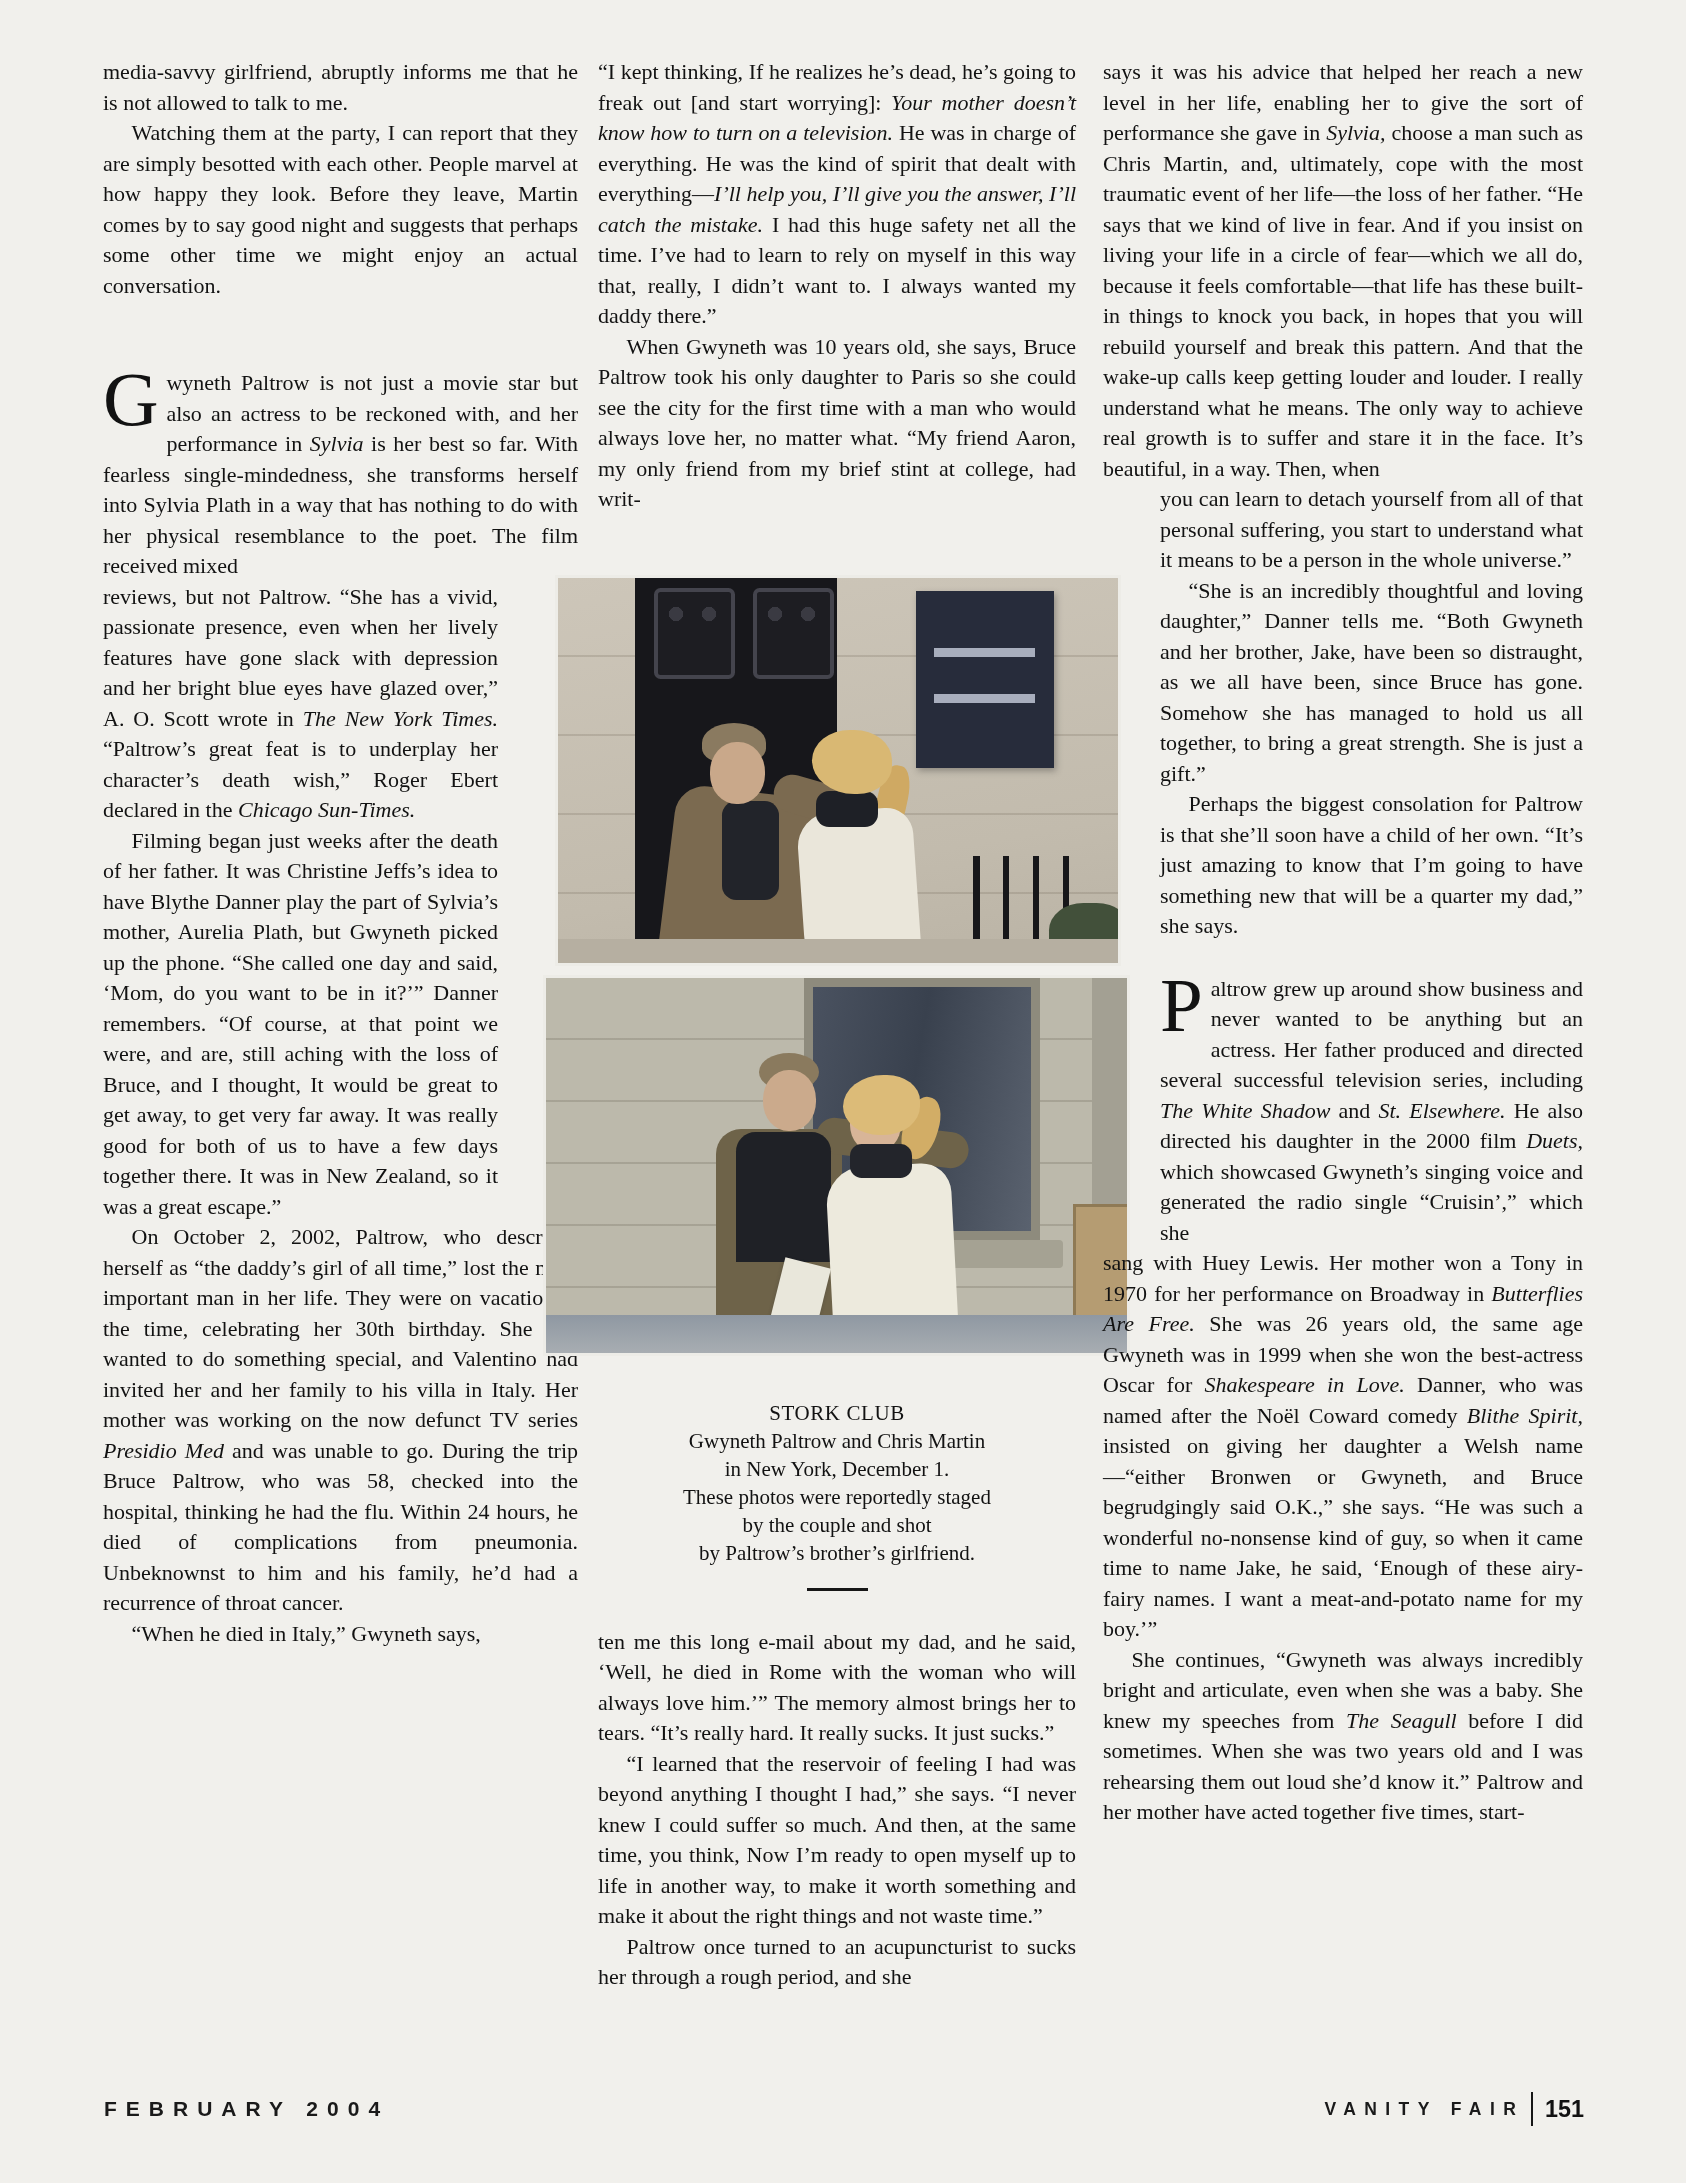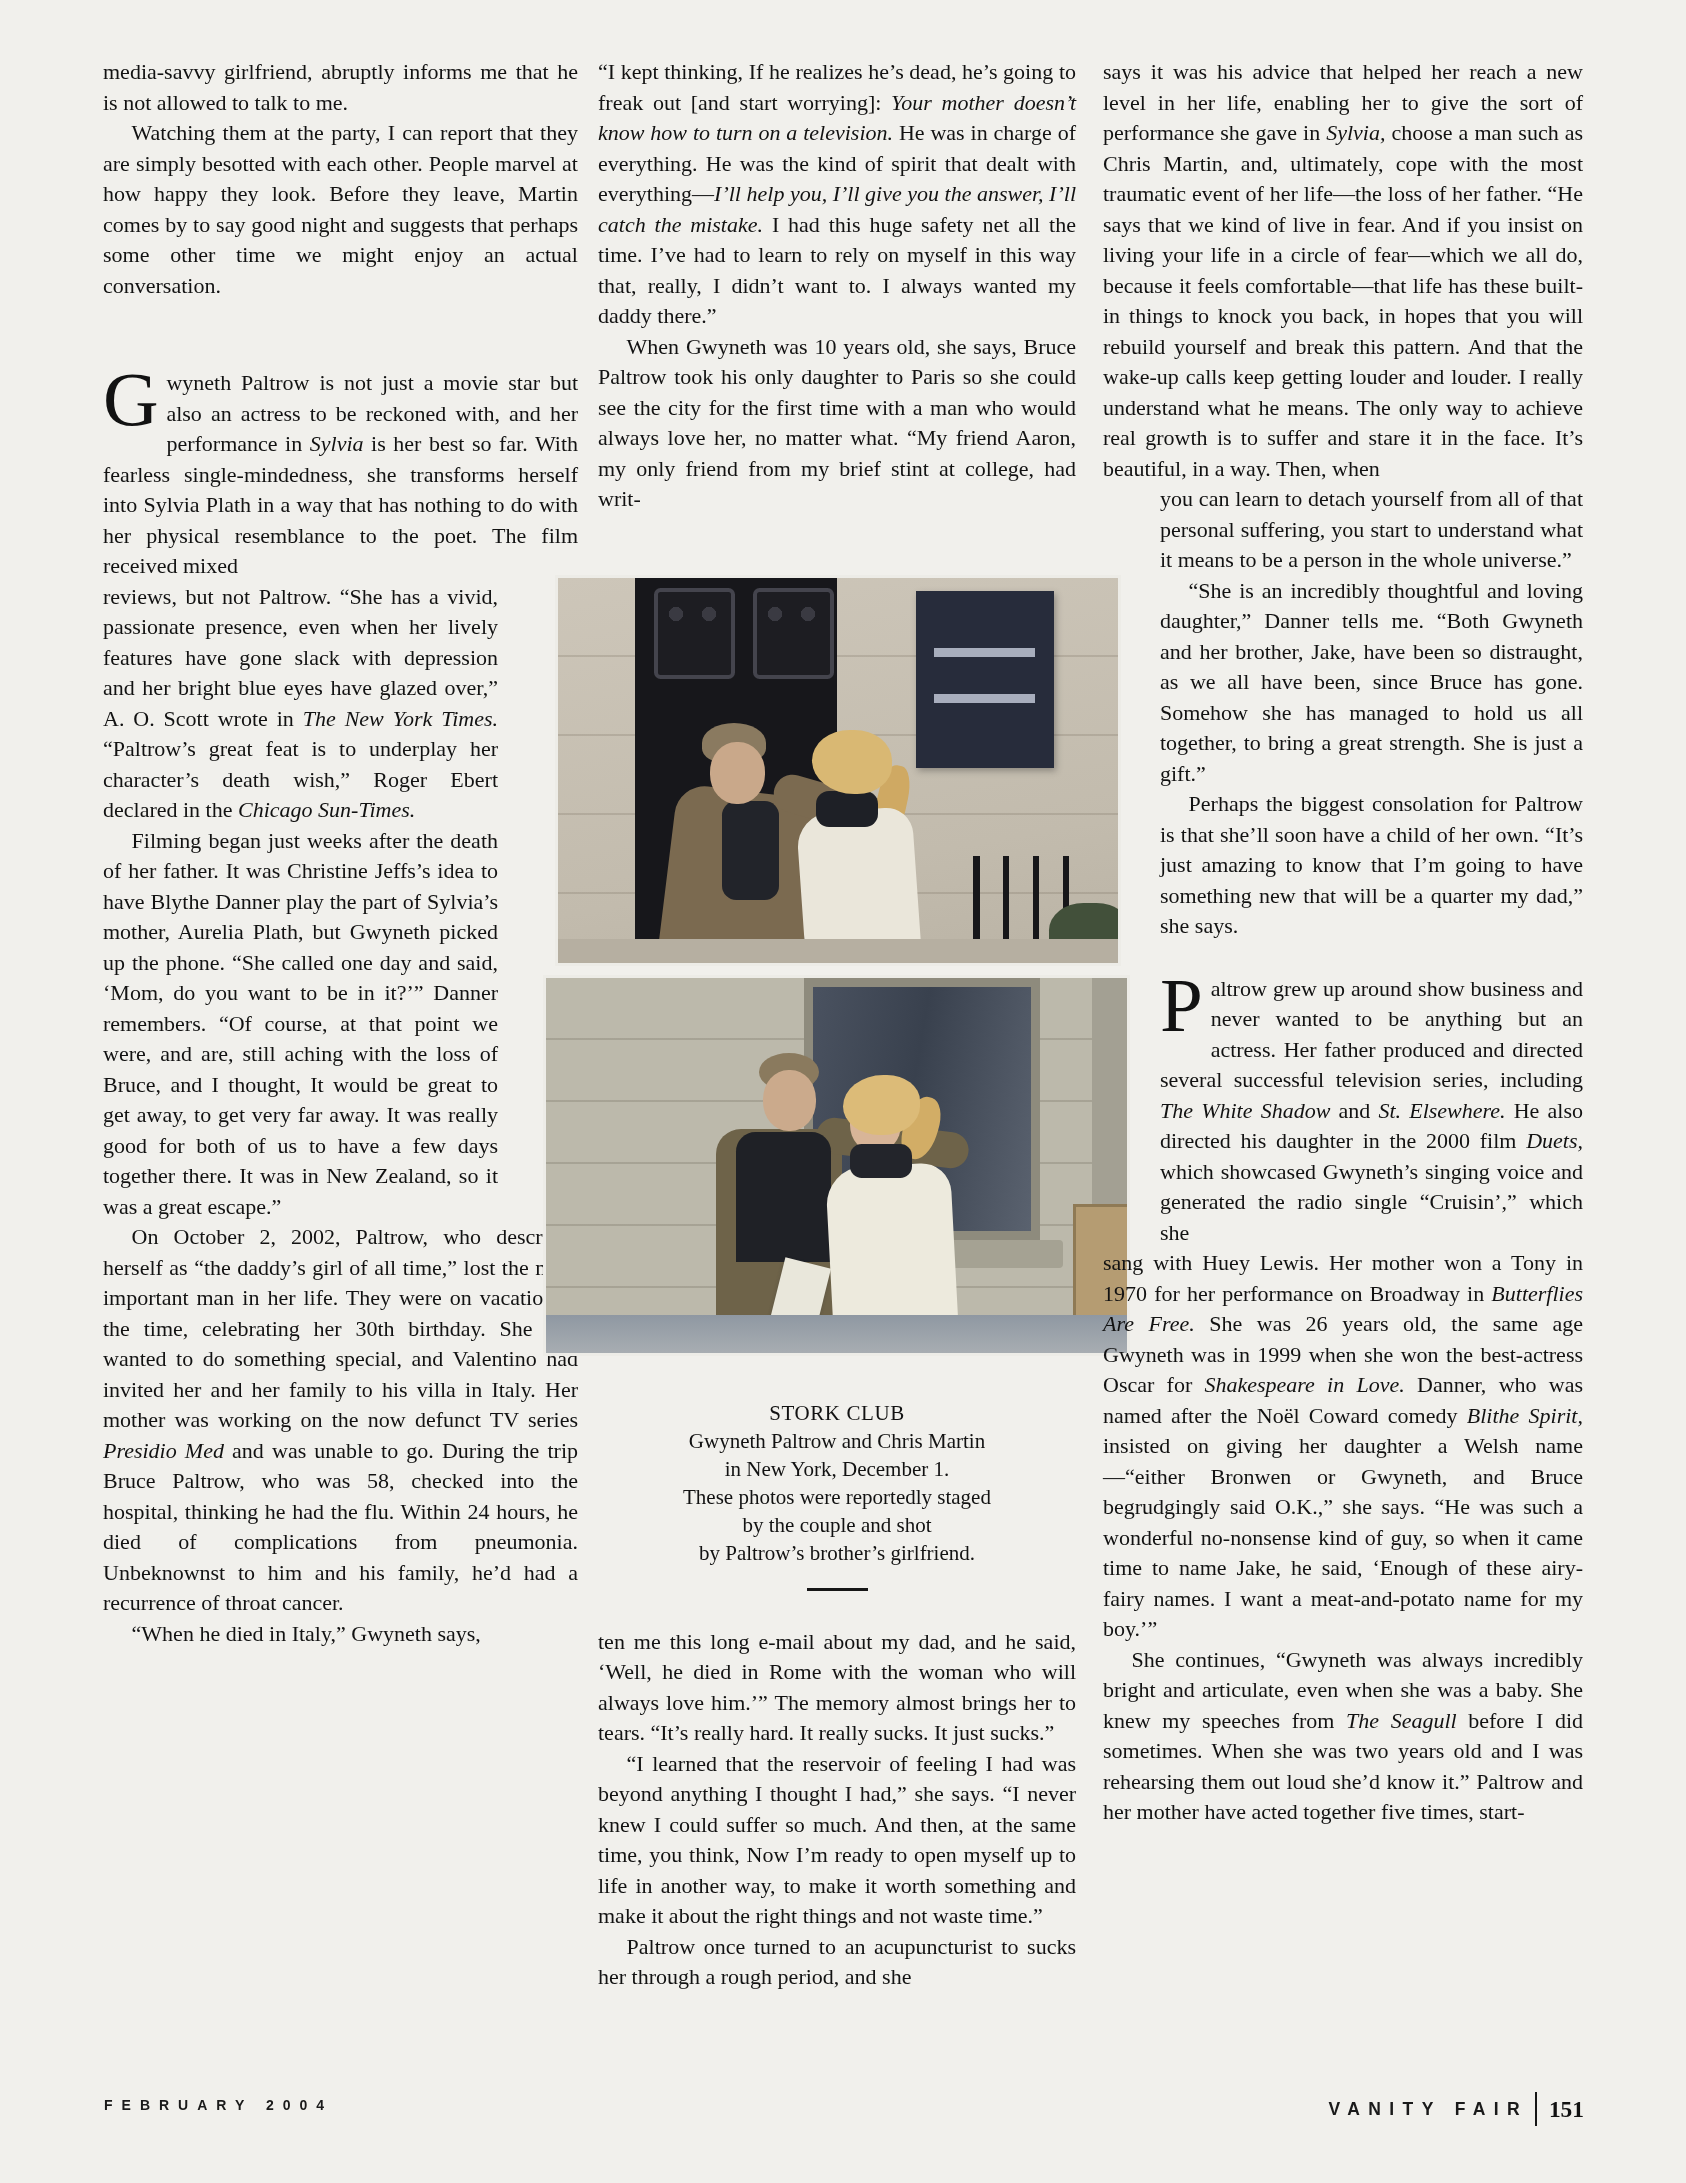--- a/index.html
+++ b/index.html
@@ -70,25 +70,25 @@
   .p2-woman-scarf{left:304px;top:166px;width:62px;height:34px;background:#23252b;border-radius:11.7px;}
   .p2-woman-coat{left:284px;top:187px;width:125px;height:194px;background:#edeadd;border-radius:38px 30px 0 0;transform:rotate(-3deg);}
   .p2-sidewalk{left:0;top:337px;width:587px;height:43px;background:linear-gradient(#8f98a2,#abb0b4);}
   
   .caption{margin:43px auto 0;width:431px;text-align:center;font-size:21px;line-height:28px;text-indent:0;}
   .caption-title{letter-spacing:0.6px;}
   .cap-rule{width:61px;height:3.2px;background:#161616;margin:21px auto 0;}
   .mid-bottom{margin-top:36px;}
   
   .footer{position:absolute;top:2092px;left:0;width:1687px;height:39px;font-family:"Liberation Sans", sans-serif;}
-  .footer-left{position:absolute;left:104px;top:5.2px;font-size:14px;font-weight:700;letter-spacing:9px;color:#1a1a1a;}
+  .footer-left{position:absolute;left:104px;top:5.2px;font-size:21px;font-weight:700;letter-spacing:9px;color:#1a1a1a;}
   .footer-right{position:absolute;right:103px;top:0;display:flex;align-items:center;}
   .footer-brand{font-size:17.5px;font-weight:700;letter-spacing:8.4px;color:#1a1a1a;}
   .footer-divider{width:2.6px;height:34px;background:#161616;margin:0 11.7px 0 6.5px;}
-  .footer-page{font-family:Liberation Serif, serif;font-weight:700;font-size:23.4px;color:#111;}
+  .footer-page{font-family:Liberation Sans, sans-serif;font-weight:700;font-size:23.4px;color:#111;}
   i{font-style:italic;}
 </style>
 </head>
 <body>
 
 <div id="page">
 
   <div id="col-left" class="col">
       <p class="cont"><span>media-savvy girlfriend, abruptly informs me that he is not allowed to talk to me.</span></p>
       <p><span>Watching them at the party, I can report that they are simply besotted with each other. People marvel at how happy they look. Before they leave, Martin comes by to say good night and suggests that perhaps some other time we might enjoy an actual conversation.</span></p>

